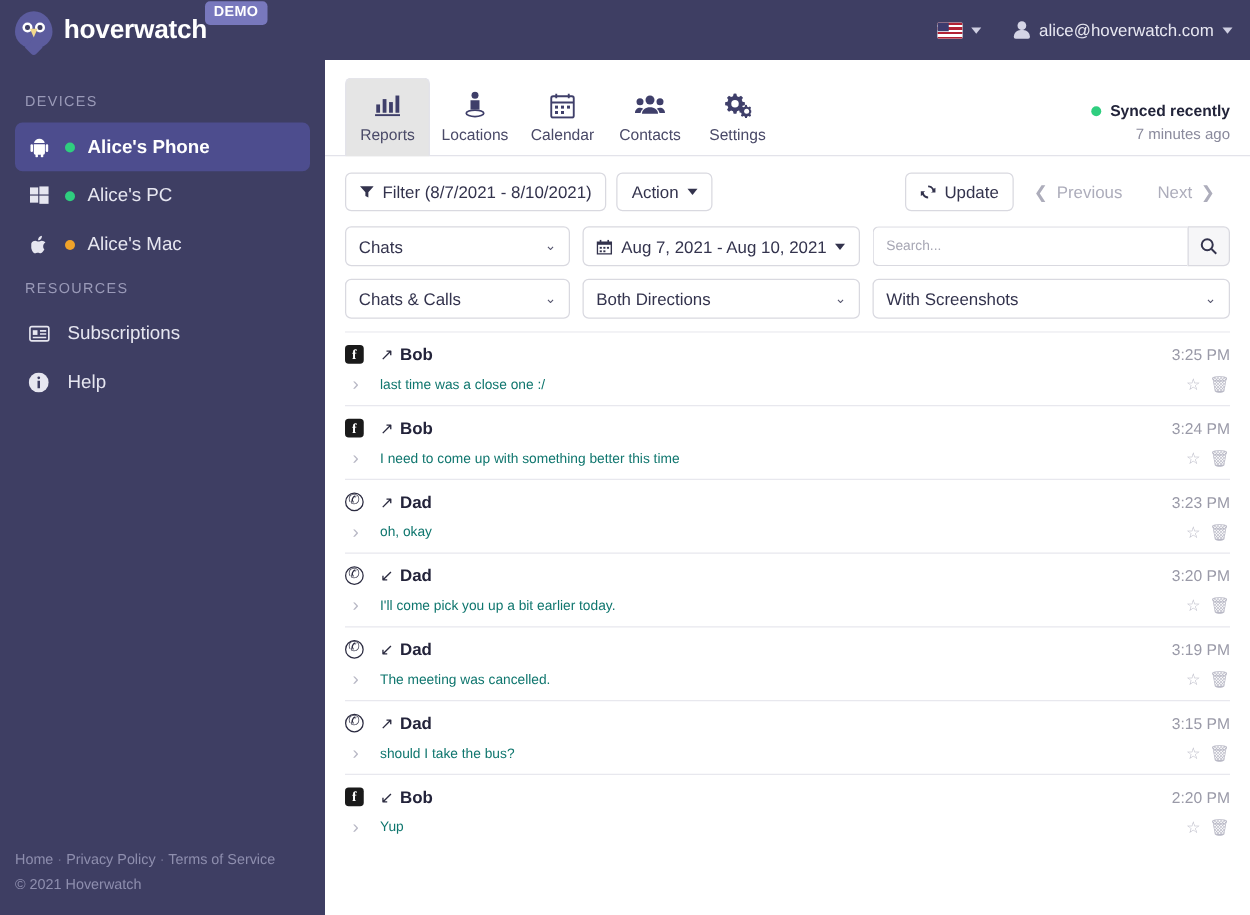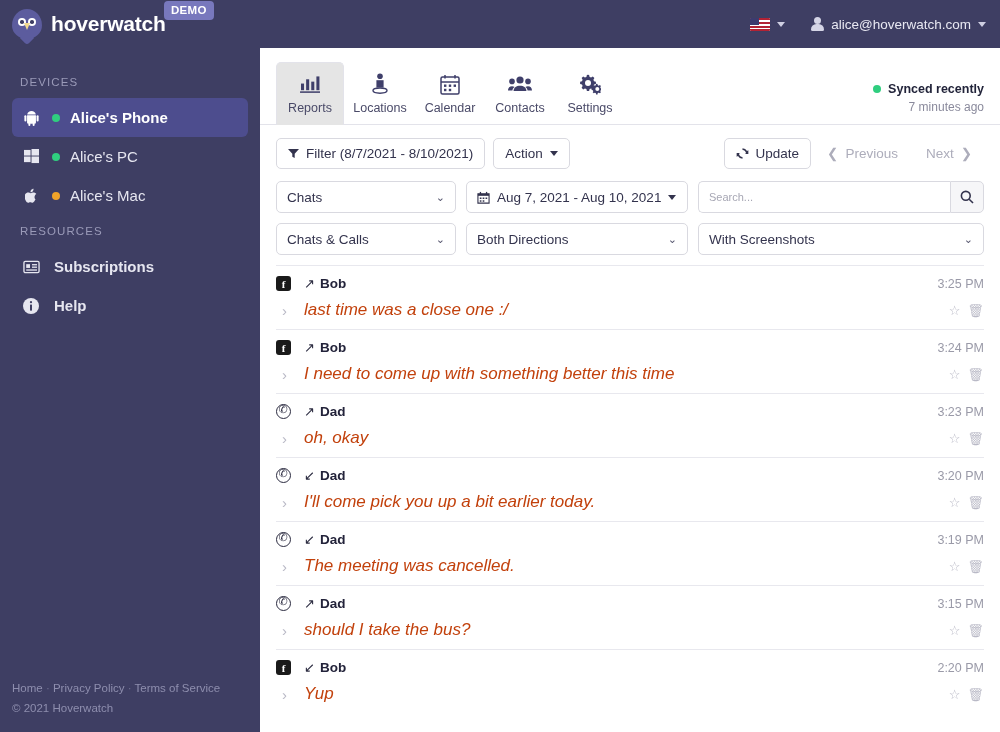--- a/index.html
+++ b/index.html
@@ -64,21 +64,21 @@
   .side-item {
     display: flex; align-items: center; gap: 10px;
     height: 39px; margin: 0 12px; padding: 0 8px; border-radius: 6px;
     color: #e6e6f0; font-size: 15px; cursor: pointer;
   }
   .side-item.active { background: #4d4d8e; font-weight: bold; color: #ffffff; }
   .side-ic { width: 22px; display: flex; align-items: center; justify-content: center; }
   .dot { width: 8px; height: 8px; border-radius: 50%; flex: none; }
   .dot.green { background: #2fce7f; } .dot.orange { background: #f0a32a; }
   .side-label { white-space: nowrap; }
-  .side-item.plain { gap: 12px; font-weight: bold; }
+  .side-item.plain { gap: 12px; }
   .footer {
     margin-top: auto; padding: 0 0 14px 12px; color: #8e8eae; font-size: 11.5px; line-height: 20px;
   }
   .footer a { color: #8e8eae; text-decoration: none; }
   .footer .sep { color: #6e6e90; }
 
   
   .main { flex: 1; background: #ffffff; display: flex; flex-direction: column; min-width: 0; }
 
   
@@ -133,21 +133,21 @@
   .list { flex: 1; overflow: hidden; padding: 0 16px; }
   .row { border-top: 1px solid #e8e8ee; padding: 10px 0 9px; }
   .row:first-child { border-top: 1px solid #e8e8ee; }
   .r-top { display: flex; align-items: center; }
   .r-app { width: 28px; display: flex; align-items: center; }
   .r-dir { width: 16px; color: #2b2b40; font-size: 13px; line-height: 1; }
   .r-name { font-size: 13.5px; font-weight: bold; color: #23233a; }
   .r-time { margin-left: auto; font-size: 12.5px; color: #9a9aa8; }
   .r-bot { display: flex; align-items: center; margin-top: 9px; }
   .r-chev { width: 28px; color: #b9b9c6; font-size: 15px; line-height: 1; padding-left: 6px; }
-  .r-text { font-size: 17px; color: #c2410c; font-style: italic; }
+  .r-text { font-size: 11px; color: #0f766e; }
   .r-acts { margin-left: auto; display: flex; gap: 7px; color: #b9b9c6; }
   .r-acts span { cursor: pointer; font-size: 13px; line-height: 1; }
 
   .fb { width: 15px; height: 15px; border-radius: 3px; background: #1a1a1a; color: #fff;
         font-size: 11px; font-weight: bold; display: flex; align-items: flex-end; justify-content: center;
         font-family: "Liberation Serif", serif; line-height: 13px; }
   .wa { width: 15px; height: 15px; border-radius: 50%; border: 1.3px solid #2b2b40; position: relative; }
   .wa:after { content: "✆"; position: absolute; left: 1.5px; top: -2px; font-size: 11px; color: #2b2b40; }
 </style>
 </head>

